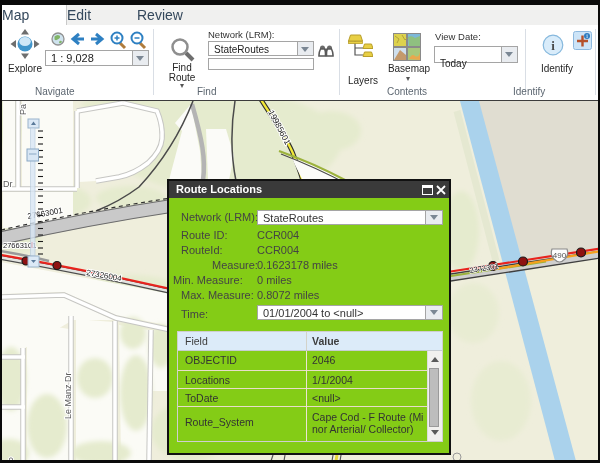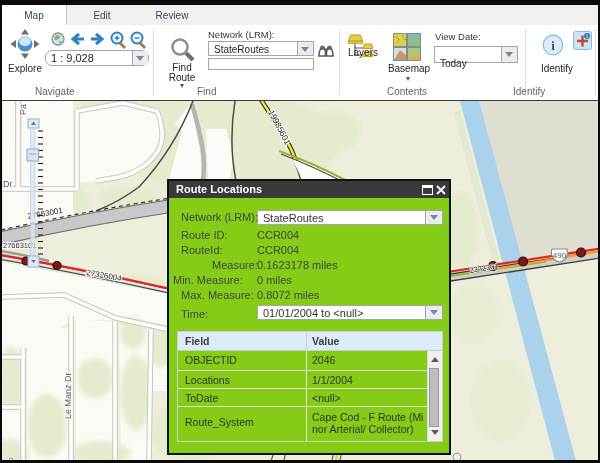--- a/index.html
+++ b/index.html
@@ -1,21 +1,21 @@
 <!DOCTYPE html>
 <html><head>
 <meta charset="utf-8">
 <style>
 html,body{margin:0;padding:0;}
 body{width:600px;height:463px;overflow:hidden;background:#000;font-family:"Liberation Sans",sans-serif;}
 #app{position:absolute;left:0;top:0;width:600px;height:463px;background:#0a0a0a;}
 #inner{position:absolute;left:2px;top:5px;width:596px;height:455px;background:#fff;}
 
 #tabs{position:absolute;left:0;top:0;width:596px;height:20px;background:#f0f0ef;border-bottom:1px solid #e4e4e4;}
-.tab{position:absolute;top:0;height:20px;font-size:10px;color:#34485c;text-align:center;line-height:21px;}
+.tab{position:absolute;top:0;height:20px;font-size:14px;color:#34485c;text-align:left;line-height:21px;}
 #tab-map{left:0;width:64px;background:#fff;border-right:1px solid #c9c9c9;border-bottom:1px solid #fff;height:21px;}
 #tab-edit{left:65px;width:70px;}
 #tab-review{left:135px;width:70px;}
 
 #ribbon{position:absolute;left:0;top:20px;width:596px;height:76px;background:#fff;border-bottom:1px solid #3c3c3c;box-sizing:border-box;}
 .sep{position:absolute;top:4px;height:66px;width:1px;background:#d9dee5;}
 .glabel{position:absolute;font-size:10px;color:#5c6670;text-align:left;top:61px;width:90px;}
 .btxt{position:absolute;font-size:10px;color:#262626;text-align:center;}
 .combo{position:absolute;background:#fff;border:1px solid #a5a5a5;font-size:10px;color:#222;box-sizing:border-box;}
 .combo .cb{position:absolute;right:0;top:0;bottom:0;width:15px;background:#e9ecf0;border-left:1px solid #a5a5a5;}
@@ -27,21 +27,21 @@
 #ptitle{position:absolute;left:0;top:0;width:280px;height:17px;background:#3a3a3a;color:#fff;font-size:11px;font-weight:bold;line-height:17px;padding-left:7px;box-sizing:border-box;}
 .prow{position:absolute;font-size:11px;color:#444;}
 #pmax{position:absolute;right:16px;top:4px;width:9px;height:6px;border:1px solid #fff;border-top:3px solid #fff;}
 
 .pcombo{position:absolute;background:#fff;border:1px solid #a5a5a5;font-size:11px;color:#333;box-sizing:border-box;}
 .pcombo .cb{position:absolute;right:0;top:0;bottom:0;width:16px;background:#e9ecf0;border-left:1px solid #a5a5a5;}
 .pcombo .cb:after{content:"";position:absolute;left:4px;top:4px;border:4px solid transparent;border-top:5px solid #7b8794;}
 
 #ptable{position:absolute;left:8px;top:150px;width:264px;height:109px;border:1px solid #cfcfcf;font-size:10.5px;}
 #thead{position:absolute;left:0;top:0;width:264px;height:19px;background:#dcebf9;border-bottom:1px solid #c6ccd2;box-sizing:border-box;}
-#thead .f{position:absolute;left:7px;top:3px;font-weight:bold;color:#3d3d3d;}
+#thead .f{position:absolute;left:7px;top:3px;font-weight:normal;color:#3d3d3d;}
 #thead .v{position:absolute;left:134px;top:3px;font-weight:bold;color:#3d3d3d;}
 .tcol{position:absolute;left:128px;top:0;width:1px;height:19px;background:#c9b99a;opacity:0.5;}
 .trow{position:absolute;left:0;width:249px;border-bottom:1px solid #e7ddca;color:#333;box-sizing:border-box;}
 .trow .f{position:absolute;left:7px;top:3px;}
 .trow .v{position:absolute;left:134px;top:3px;white-space:nowrap;}
 #tsb{position:absolute;right:0;top:19px;width:14px;bottom:0;background:#f1f0ee;border-left:1px solid #dcdcdc;}
 .sbarr{position:absolute;left:3px;width:0;height:0;border:4px solid transparent;}
 #tsb .up{top:6px;border-bottom:5px solid #5a5a5a;border-top:0;}
 #tsb .dn{bottom:6px;border-top:5px solid #5a5a5a;border-bottom:0;}
 #tsb .thumb{position:absolute;left:1px;top:17px;width:10px;height:59px;background:#bdbdbd;border:1px solid #9a9a9a;box-sizing:border-box;}
@@ -71,21 +71,21 @@
       <path d="M7.5,8.5 q2.5,-2.5 5,-1 q1.5,2 -1,3.5 q-2.5,2 -4,0.5 z M12.5,13 q2,-1 2.5,1 q-1.5,2 -3,1 z" fill="#82b568"></path>
       <path d="M37,11 h-9 M32,6 l-6,5 6,5" stroke="#2e80c2" stroke-width="3" fill="none"></path>
       <path d="M44,11 h9 M49,6 l6,5 -6,5" stroke="#2e80c2" stroke-width="3" fill="none"></path>
       <line x1="73" y1="15" x2="78" y2="20" stroke="#b07c3c" stroke-width="3"></line>
       <circle cx="70" cy="10" r="5.5" fill="#fff" stroke="#2e80c2" stroke-width="2"></circle>
       <path d="M67.5,10 h5 M70,7.5 v5" stroke="#2e80c2" stroke-width="1.5"></path>
       <line x1="93" y1="15" x2="98" y2="20" stroke="#b07c3c" stroke-width="3"></line>
       <circle cx="90" cy="10" r="5.5" fill="#fff" stroke="#2e80c2" stroke-width="2"></circle>
       <path d="M87.5,10 h5" stroke="#2e80c2" stroke-width="1.5"></path>
     </svg>
-    <div class="combo" style="left:43px;top:25px;width:104px;height:16px;font-size:11px;border-radius:7px;">
+    <div class="combo" style="left:43px;top:25px;width:104px;height:16px;font-size:11px;">
       <div class="ctext" style="top:1px;">1 : 9,028</div>
           <div class="cb"></div>
     </div>
     <div class="glabel" style="left:33px;">Navigate</div>
     <div class="sep" style="left:151px;"></div>
 
     <svg width="26" height="26" style="position:absolute;left:168px;top:12px" viewBox="0 0 26 26">
       <circle cx="10" cy="10" r="7.5" fill="none" stroke="#8e8e8e" stroke-width="2.5"></circle>
       <line x1="16" y1="16" x2="23" y2="23" stroke="#6e6e6e" stroke-width="4"></line>
     </svg>
@@ -107,21 +107,21 @@
     <div class="glabel" style="left:195px;">Find</div>
     <div class="sep" style="left:337px;"></div>
 
     <svg width="26" height="27" style="position:absolute;left:345px;top:8px" viewBox="0 0 26 27">
       <path d="M8,8 v14 h8 M8,15 h8" stroke="#555" stroke-width="1.2" fill="none"></path>
       <polygon points="3.5,2 13.5,2 15.5,8 1.5,8" fill="#e8cf44" stroke="#b89e2a" stroke-width="1"></polygon>
       <rect x="1.5" y="8.5" width="14" height="2" fill="#e8cf44" stroke="#b89e2a" stroke-width="0.8"></rect>
       <polygon points="17.5,11 24.5,11 26,15.5 16,15.5" fill="#e8cf44" stroke="#b89e2a" stroke-width="1"></polygon>
       <polygon points="17.5,19 24.5,19 26,23.5 16,23.5" fill="#e8cf44" stroke="#b89e2a" stroke-width="1"></polygon>
     </svg>
-    <div class="btxt" style="left:336px;top:22px;width:50px;">Layers</div>
+    <div class="btxt" style="left:336px;top:50px;width:50px;">Layers</div>
     <svg width="28" height="28" style="position:absolute;left:391px;top:8px" viewBox="0 0 28 28">
       <rect x="0.5" y="0.5" width="13" height="13" fill="#ddd24e" stroke="#8a8a8a"></rect>
       <path d="M2,3 l4,3 -2,4 m5,-8 l3,5 2,-2" stroke="#b0a23a" stroke-width="1" fill="none"></path>
       <rect x="14.5" y="0.5" width="13" height="13" fill="#7db8d8" stroke="#8a8a8a"></rect>
       <path d="M15,4 q4,-2 7,1 l5,-2 v10 h-11 z" fill="#8fc080"></path>
       <rect x="0.5" y="14.5" width="13" height="13" fill="#cfe0ef" stroke="#8a8a8a"></rect>
       <path d="M1,27 l6,-10 6,5 v5 z" fill="#c49a6c"></path>
       <rect x="14.5" y="14.5" width="13" height="13" fill="#a8c87a" stroke="#8a8a8a"></rect>
       <path d="M16,26 q3,-6 6,-3 q4,2 5,-4 l0,8 z" fill="#e8a84e"></path>
     </svg>

